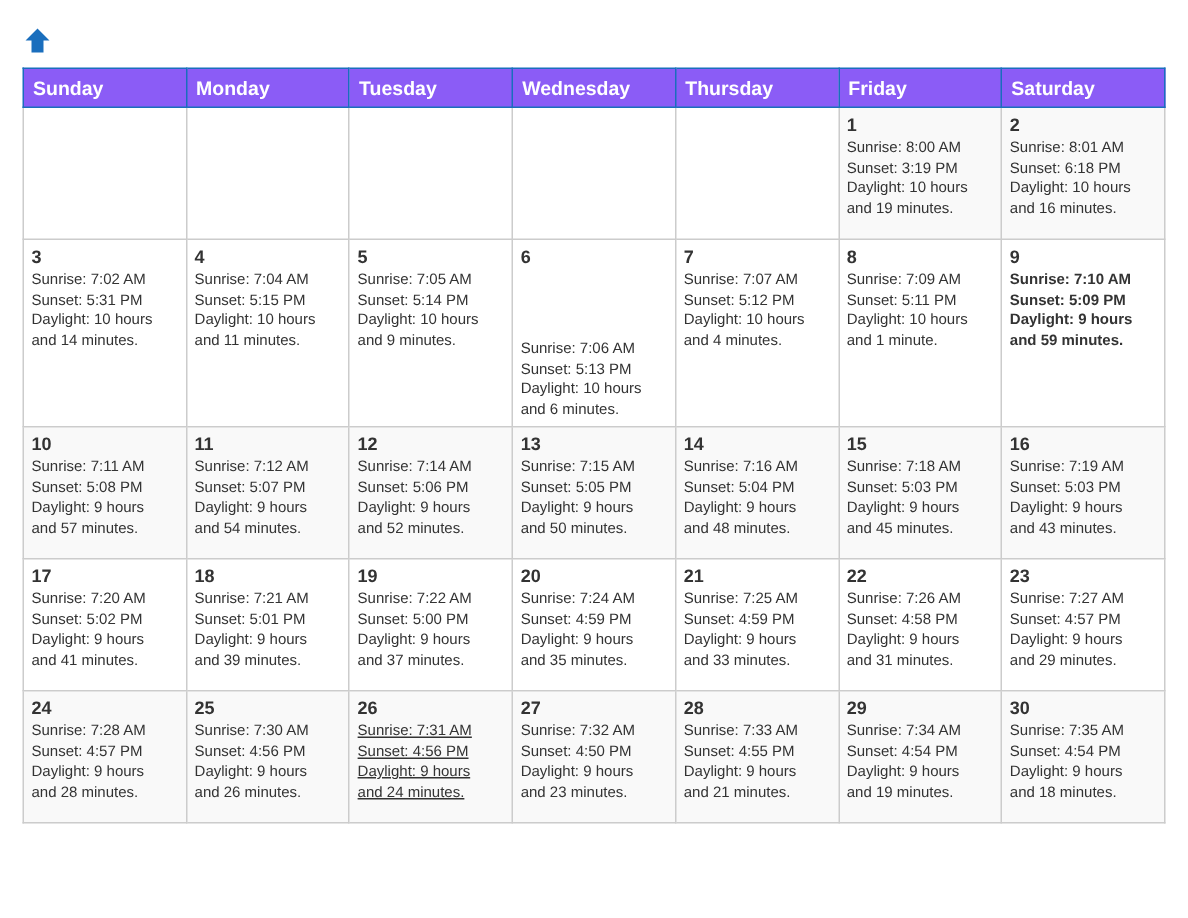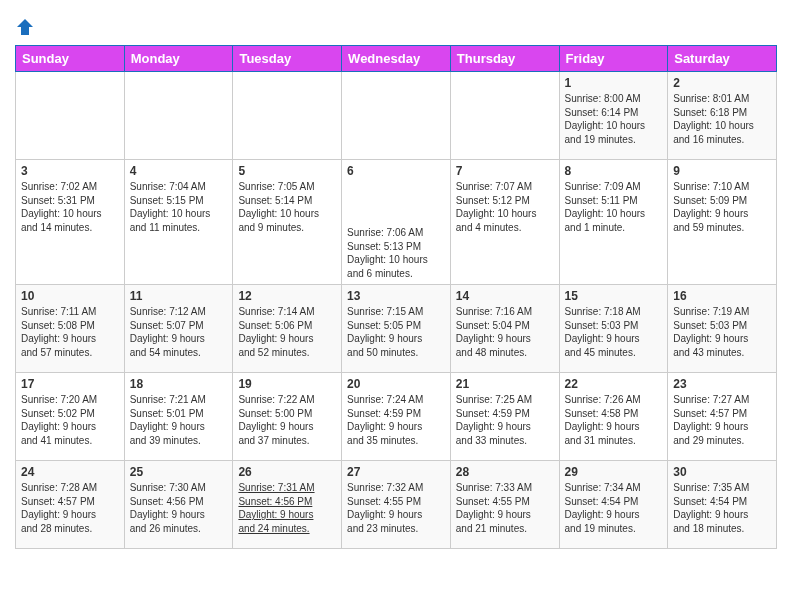--- a/index.html
+++ b/index.html
@@ -57,21 +57,21 @@
     .subtitle {
       font-size: 15px;
       color: #555;
     }
     .calendar {
       width: 100%;
       border-collapse: collapse;
       border: 1px solid #ccc;
     }
     .calendar th {
-      background: #d946ef;
+      background: #8b5cf6;
       color: #fff;
       text-align: left;
       padding: 5px 6px;
       font-size: 13px;
       border: 1px solid #1a6ebd;
     }
     .calendar td {
       border: 1px solid #ccc;
       vertical-align: top;
       padding: 4px 5px;
@@ -137,21 +137,21 @@
     <tbody id="calendar-body">
     <tr>
           <td class="empty-cell"></td>
           <td class="empty-cell"></td>
           <td class="empty-cell"></td>
           <td class="empty-cell"></td>
           <td class="empty-cell"></td>
           <td>
             <span class="day-num">1</span>
             <div class="day-info" style="white-space: pre-line;">Sunrise: 8:00 AM
-Sunset: 6:14 PM
+Sunset: 3:19 PM
 Daylight: 10 hours
 and 19 minutes.</div>
           </td>
           <td>
             <span class="day-num">2</span>
             <div class="day-info" style="white-space: pre-line;">Sunrise: 8:01 AM
 Sunset: 6:18 PM
 Daylight: 10 hours
 and 16 minutes.</div>
           </td>
@@ -194,21 +194,21 @@
           </td>
           <td>
             <span class="day-num">8</span>
             <div class="day-info" style="white-space: pre-line;">Sunrise: 7:09 AM
 Sunset: 5:11 PM
 Daylight: 10 hours
 and 1 minute.</div>
           </td>
           <td>
             <span class="day-num">9</span>
-            <div class="day-info" style="white-space: pre-line;">Sunrise: 7:10 AM
+            <div class="day-info" style="white-space: pre-line; font-weight: bold;">Sunrise: 7:10 AM
 Sunset: 5:09 PM
 Daylight: 9 hours
 and 59 minutes.</div>
           </td>
         </tr>
         <tr>
           <td>
             <span class="day-num">10</span>
             <div class="day-info" style="white-space: pre-line;">Sunrise: 7:11 AM
 Sunset: 5:08 PM
@@ -327,21 +327,21 @@
           <td>
             <span class="day-num">26</span>
             <div class="day-info" style="white-space: pre-line; text-decoration: underline;">Sunrise: 7:31 AM
 Sunset: 4:56 PM
 Daylight: 9 hours
 and 24 minutes.</div>
           </td>
           <td>
             <span class="day-num">27</span>
             <div class="day-info" style="white-space: pre-line;">Sunrise: 7:32 AM
-Sunset: 4:55 PM
+Sunset: 4:50 PM
 Daylight: 9 hours
 and 23 minutes.</div>
           </td>
           <td>
             <span class="day-num">28</span>
             <div class="day-info" style="white-space: pre-line;">Sunrise: 7:33 AM
 Sunset: 4:55 PM
 Daylight: 9 hours
 and 21 minutes.</div>
           </td>

